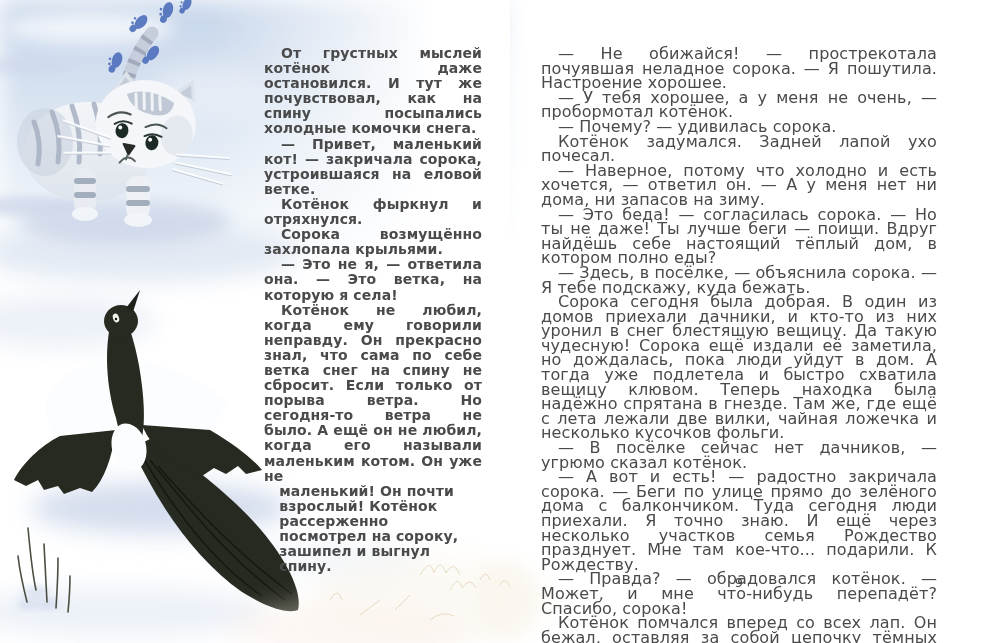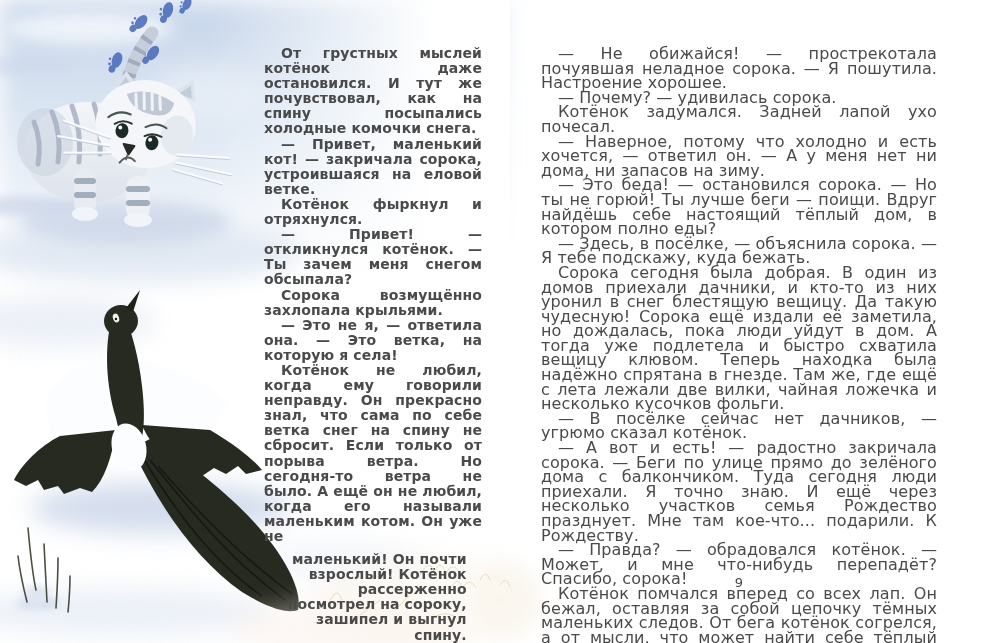--- a/index.html
+++ b/index.html
@@ -3,21 +3,21 @@
 <meta charset="utf-8">
 <style>
   html,body{margin:0;padding:0;background:#ffffff;}
   body{width:1000px;height:643px;overflow:hidden;}
   .spread{position:relative;width:1000px;height:643px;background:#ffffff;
           font-family:"DejaVu Sans",sans-serif;color:#4a4a4a;}
   svg.illus{position:absolute;left:0;top:0;width:1000px;height:643px;}
   .text-col{position:absolute;text-align:justify;letter-spacing:0.1px;}
   .text-col p{margin:0;text-indent:17px;}
   .left-col{left:264px;top:46px;width:218px;font-size:14px;line-height:15.1px;font-weight:bold;}
-  .left-col p.taper{text-align:right;text-indent:0;width:86%;margin:8px auto;}
+  .left-col p.taper{text-align:left;text-indent:0;width:86%;margin:0 auto;}
   .right-col{left:541px;top:47px;width:396px;font-size:16px;line-height:14.6px;}
   .page-number{position:absolute;left:541px;top:575px;width:396px;text-align:center;
                font-size:13px;color:#474747;}
 </style>
 </head>
 <body>
 
 <div class="spread">
 
   <svg class="illus" viewBox="0 0 1000 643">
@@ -189,33 +189,33 @@
         <path d="M395,610 L410,595"></path>
         <path d="M430,620 q12,-10 24,-4"></path>
       </g>
     </g>
   </svg>
 
   <div class="text-col left-col">
       <p>От грустных мыслей котёнок даже остановился. И тут же почувствовал, как на спину посыпались холодные комочки снега.</p>
       <p>— Привет, маленький кот! — закричала сорока, устроившаяся на еловой ветке.</p>
       <p>Котёнок фыркнул и отряхнулся.</p>
-      <p>— Привет! — откликнулся котёнок. — Ты зачем меня снегом обсыпала?</p>
       <p>Сорока возмущённо захлопала крыльями.</p>
       <p>— Это не я, — ответила она. — Это ветка, на которую я села!</p>
       <p>Котёнок не любил, когда ему говорили неправду. Он прекрасно знал, что сама по себе ветка снег на спину не сбросит. Если только от порыва ветра. Но сегодня-то ветра не было. А ещё он не любил, когда его называли маленьким котом. Он уже не</p>
       <p class="taper">маленький! Он почти взрослый! Котёнок рассерженно посмотрел на сороку, зашипел и выгнул спину.</p>
     </div>
 
   <div class="text-col right-col">
       <p>— Не обижайся! — прострекотала почуявшая неладное сорока. — Я пошутила. Настроение хорошее.</p>
+      <p>— У тебя хорошее, а у меня не очень, — пробормотал котёнок.</p>
       <p>— Почему? — удивилась сорока.</p>
       <p>Котёнок задумался. Задней лапой ухо почесал.</p>
       <p>— Наверное, потому что холодно и есть хочется, — ответил он. — А у меня нет ни дома, ни запасов на зиму.</p>
-      <p>— Это беда! — остановился сорока. — Но ты не горюй! Ты лучше беги — поищи. Вдруг найдёшь себе настоящий тёплый дом, в котором полно еды?</p>
+      <p>— Это беда! — согласилась сорока. — Но ты не даже! Ты лучше беги — поищи. Вдруг найдёшь себе настоящий тёплый дом, в котором полно еды?</p>
       <p>— Здесь, в посёлке, — объяснила сорока. — Я тебе подскажу, куда бежать.</p>
       <p>Сорока сегодня была добрая. В один из домов приехали дачники, и кто-то из них уронил в снег блестящую вещицу. Да такую чудесную! Сорока ещё издали её заметила, но дождалась, пока люди уйдут в дом. А тогда уже подлетела и быстро схватила вещицу клювом. Теперь находка была надёжно спрятана в гнезде. Там же, где ещё с лета лежали две вилки, чайная ложечка и несколько кусочков фольги.</p>
       <p>— В посёлке сейчас нет дачников, — угрюмо сказал котёнок.</p>
       <p>— А вот и есть! — радостно закричала сорока. — Беги по улице прямо до зелёного дома с балкончиком. Туда сегодня люди приехали. Я точно знаю. И ещё через несколько участков семья Рождество празднует. Мне там кое-что... подарили. К Рождеству.</p>
       <p>— Правда? — обрадовался котёнок. — Может, и мне что-нибудь перепадёт? Спасибо, сорока!</p>
       <p>Котёнок помчался вперед со всех лап. Он бежал, оставляя за собой цепочку тёмных маленьких следов. От бега котёнок согрелся, а от мысли, что может найти себе тёплый дом, повеселел. И вот в конце улицы он увидел зелёный дом с балконом. В окнах горел яркий свет.</p>
       <p>— Пожалуйста! — ответила та и тяжело взлетела с ветки.</p>
     </div>
 
   <div class="page-number">9</div>

